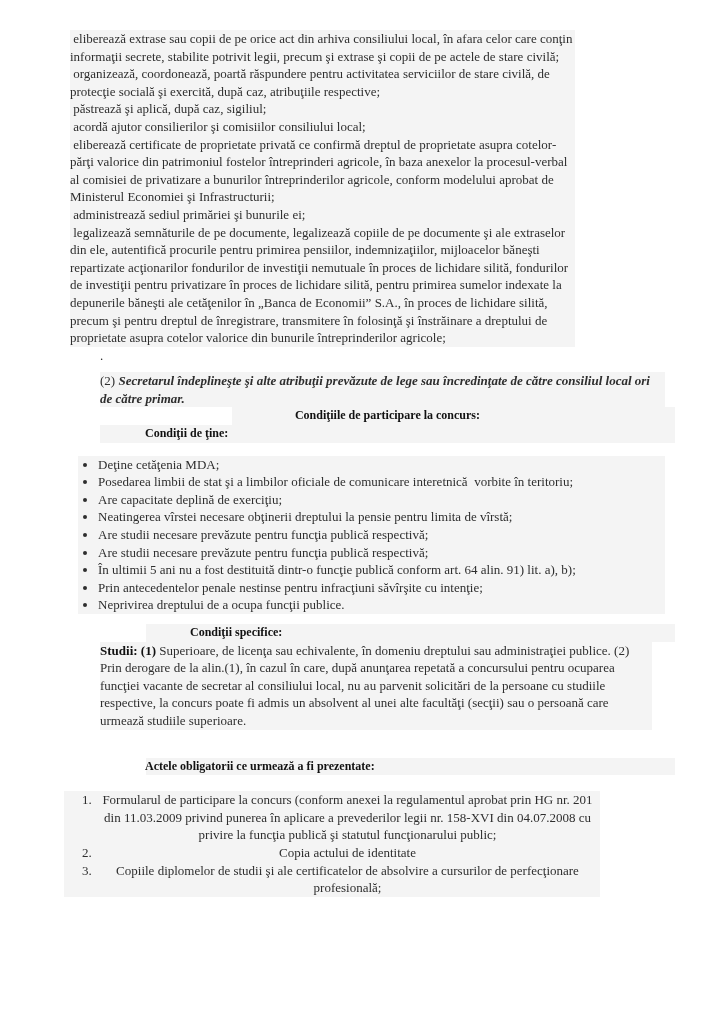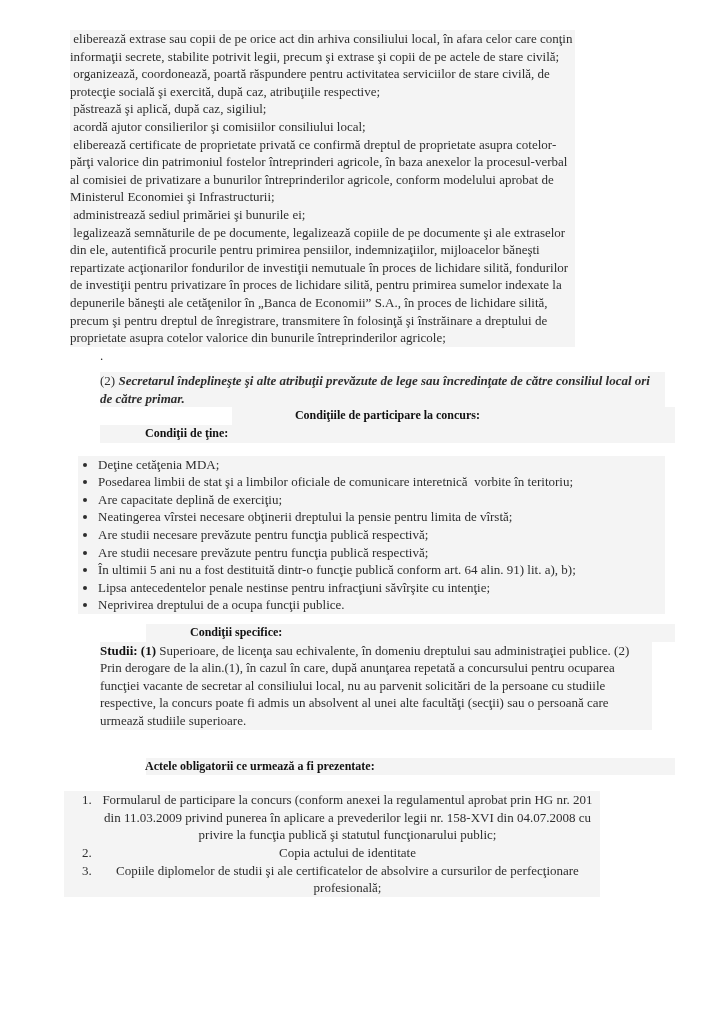--- a/index.html
+++ b/index.html
@@ -67,21 +67,21 @@
   <h3 class="h-base">Condiţii de ţine:</h3>
 
   <ul class="base-list">
     <li>Deţine cetăţenia MDA;</li>
     <li>Posedarea limbii de stat şi a limbilor oficiale de comunicare interetnică  vorbite în teritoriu;</li>
     <li>Are capacitate deplină de exerciţiu;</li>
     <li>Neatingerea vîrstei necesare obţinerii dreptului la pensie pentru limita de vîrstă;</li>
     <li>Are studii necesare prevăzute pentru funcţia publică respectivă;</li>
     <li>Are studii necesare prevăzute pentru funcţia publică respectivă;</li>
     <li>În ultimii 5 ani nu a fost destituită dintr-o funcţie publică conform art. 64 alin. 91) lit. a), b);</li>
-    <li>Lipsa antecedentelor penale nestinse pentru infracţiuni săvîrşite cu intenţie;</li>
+    <li>Prin antecedentelor penale nestinse pentru infracţiuni săvîrşite cu intenţie;</li>
     <li>Neprivirea dreptului de a ocupa funcţii publice.</li>
   </ul>
 
   <h3 class="h-specific">Condiţii specifice:</h3>
 
   <p class="studii pre"><span class="lead pre">Studii: (1)</span><span class="pre"> Superioare, de licenţa sau echivalente, în domeniu dreptului sau administraţiei publice. (2) Prin derogare de la alin.(1), în cazul în care, după anunţarea repetată a concursului pentru ocuparea funcţiei vacante de secretar al consiliului local, nu au parvenit solicitări de la persoane cu studiile respective, la concurs poate fi admis un absolvent al unei alte facultăţi (secţii) sau o persoană care urmează studiile superioare.</span></p>
 
   <h3 class="h-docs">Actele obligatorii ce urmează a fi prezentate:</h3>
 
   <ol class="docs-list">

